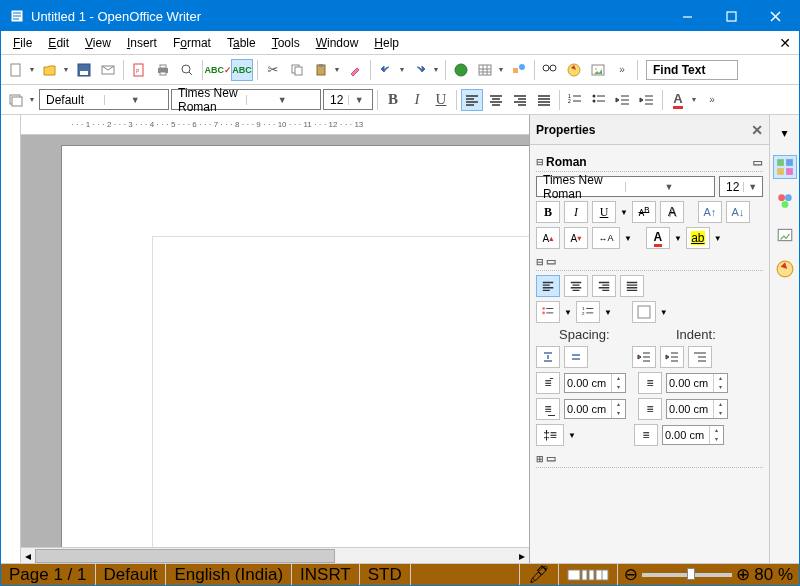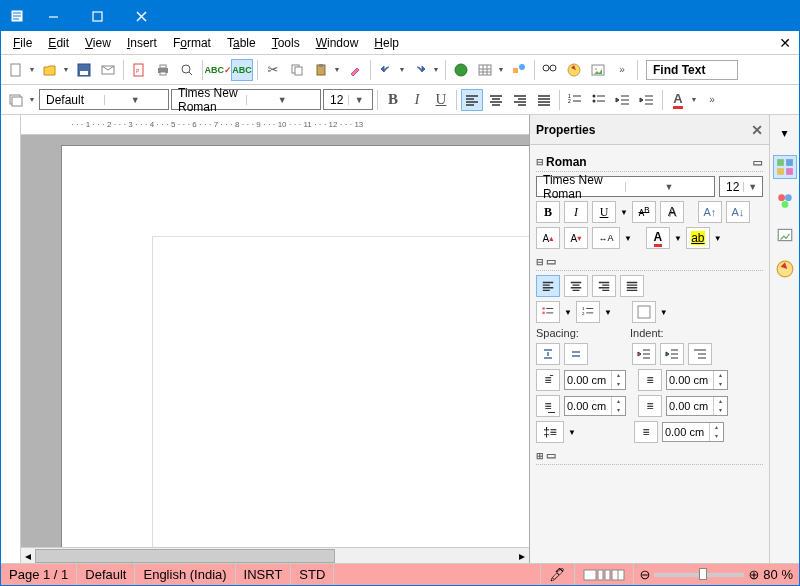--- a/index.html
+++ b/index.html
@@ -41,45 +41,46 @@
 .panel-hd .x { margin-left: auto; cursor: pointer; font-size: 14px; color: #666; }
 .panel-body { flex: 1; overflow-y: auto; padding: 4px 6px; }
 .sect-hd { display: flex; align-items: center; font-weight: bold; padding: 2px 0; margin: 4px 0 2px; border-bottom: 1px dotted #bbb; }
 .sect-hd .tw { width: 10px; font-size: 9px; color: #666; cursor: pointer; }
 .sect-hd .t { flex: 1; }
 .sect-hd .more { font-size: 11px; color: #666; cursor: pointer; }
 .row { display: flex; align-items: center; gap: 4px; margin: 4px 0; flex-wrap: wrap; }
 .pb { width: 24px; height: 22px; display: flex; align-items: center; justify-content: center; border: 1px solid #c0c0c0; background: #fff; cursor: pointer; font-size: 12px; }
 .pb.active { background: #cde8ff; border-color: #7eb4ea; }
 .pb.wide { width: 28px; }
-.lbl { font-size: 11px; color: #333; }
+.lbl { font-size: 13px; color: #333; margin-left: 23px; }
 .spin { display: flex; align-items: center; border: 1px solid #999; height: 20px; background: #fff; }
 .spin input { border: none; width: 46px; font-size: 11px; padding: 0 2px; outline: none; }
 .spin .ar { width: 14px; display: flex; flex-direction: column; border-left: 1px solid #ccc; }
 .spin .ar div { height: 9px; font-size: 6px; text-align: center; line-height: 9px; cursor: pointer; color: #555; }
 .sidetabs { width: 30px; background: #f5f5f5; border-left: 1px solid #ccc; display: flex; flex-direction: column; align-items: center; padding-top: 6px; gap: 10px; }
 .sidetabs .st { width: 24px; height: 24px; display: flex; align-items: center; justify-content: center; border: 1px solid transparent; cursor: pointer; }
 .sidetabs .st.active { border-color: #7eb4ea; background: #cde8ff; }
-.statusbar { height: 22px; background: #fca5a5; border-top: 1px solid #ccc; display: flex; align-items: center; font-size: 13px; }
+.statusbar { height: 22px; background: #a16207; border-top: 1px solid #ccc; display: flex; align-items: center; font-size: 17px; }
 .statusbar .cell { padding: 0 8px; border-right: 1px solid #ccc; height: 100%; display: flex; align-items: center; }
 .statusbar .stretch { flex: 1; }
 .statusbar .zoom { display: flex; align-items: center; gap: 4px; padding: 0 6px; }
 .statusbar .slider { width: 90px; height: 4px; background: #ccc; position: relative; }
 .statusbar .slider .h { position: absolute; width: 8px; height: 12px; background: #fff; border: 1px solid #888; top: -5px; left: 50%; }
 </style>
 </head>
 <body>
 
 <div class="titlebar">
   <span class="icon">
     <svg viewBox="0 0 16 16">
         <rect x="2" y="2" width="12" height="12" fill="#fff" stroke="#0078d7"></rect>
         <path d="M4 5h8M4 8h8M4 11h6" stroke="#0078d7"></path>
       </svg>
   </span>
+  <span class="title">Untitled 1 - OpenOffice Writer</span>
   <div class="winbtn">
       <svg width="11" height="11">
         <line x1="1" y1="6" x2="10" y2="6" stroke="#fff" stroke-width="1.2"></line>
       </svg>
     </div>
   <div class="winbtn">
       <svg width="11" height="11">
         <rect x="1" y="1" width="9" height="9" fill="none" stroke="#fff" stroke-width="1.2"></rect>
       </svg>
     </div>

